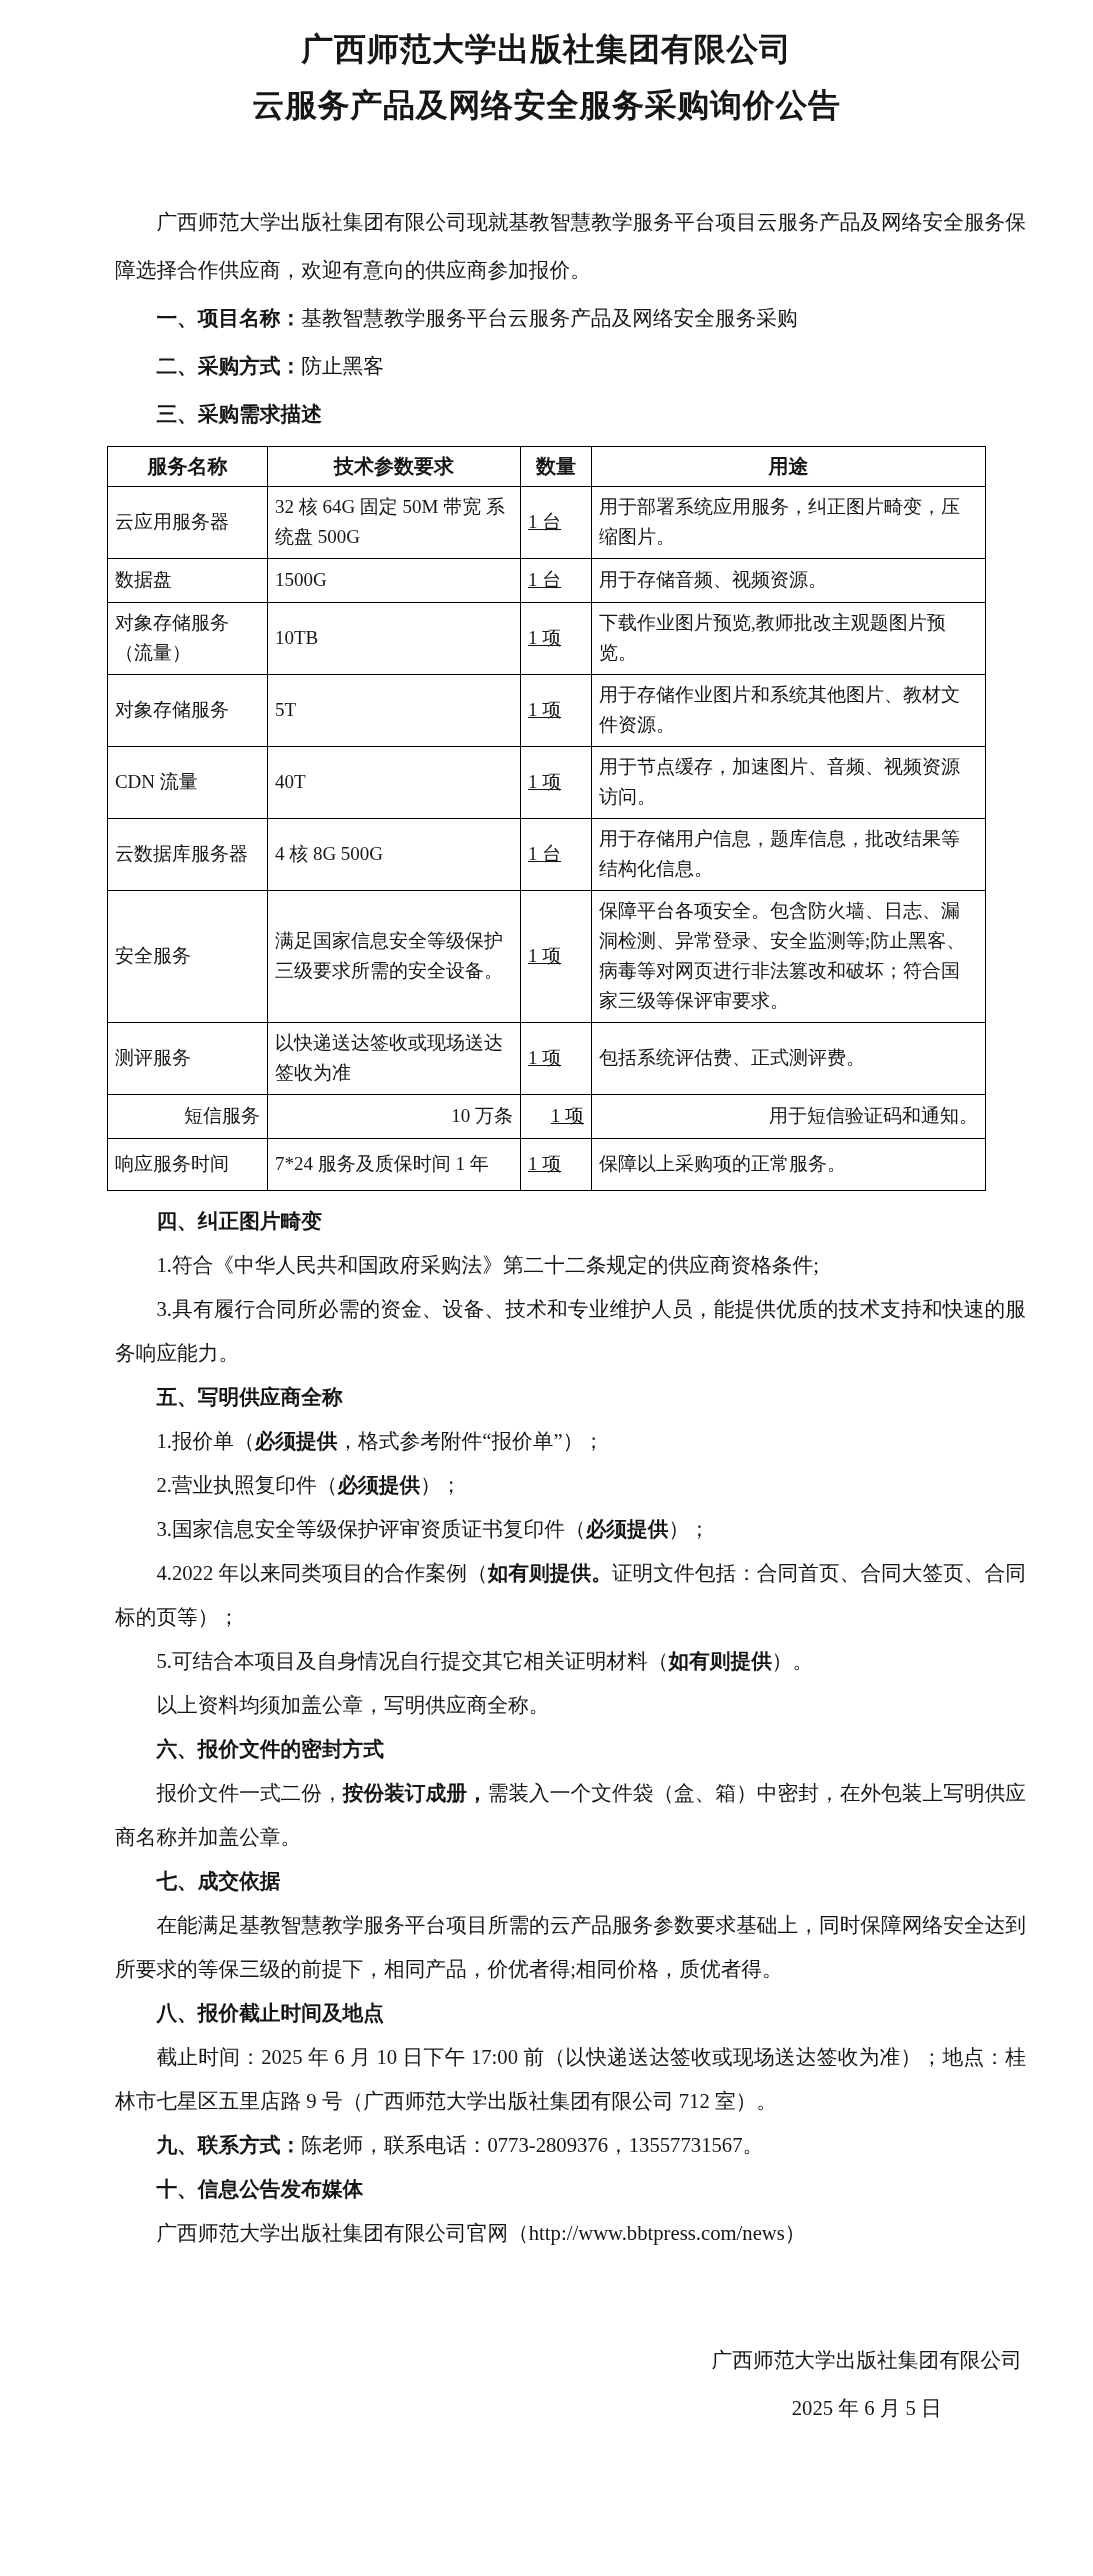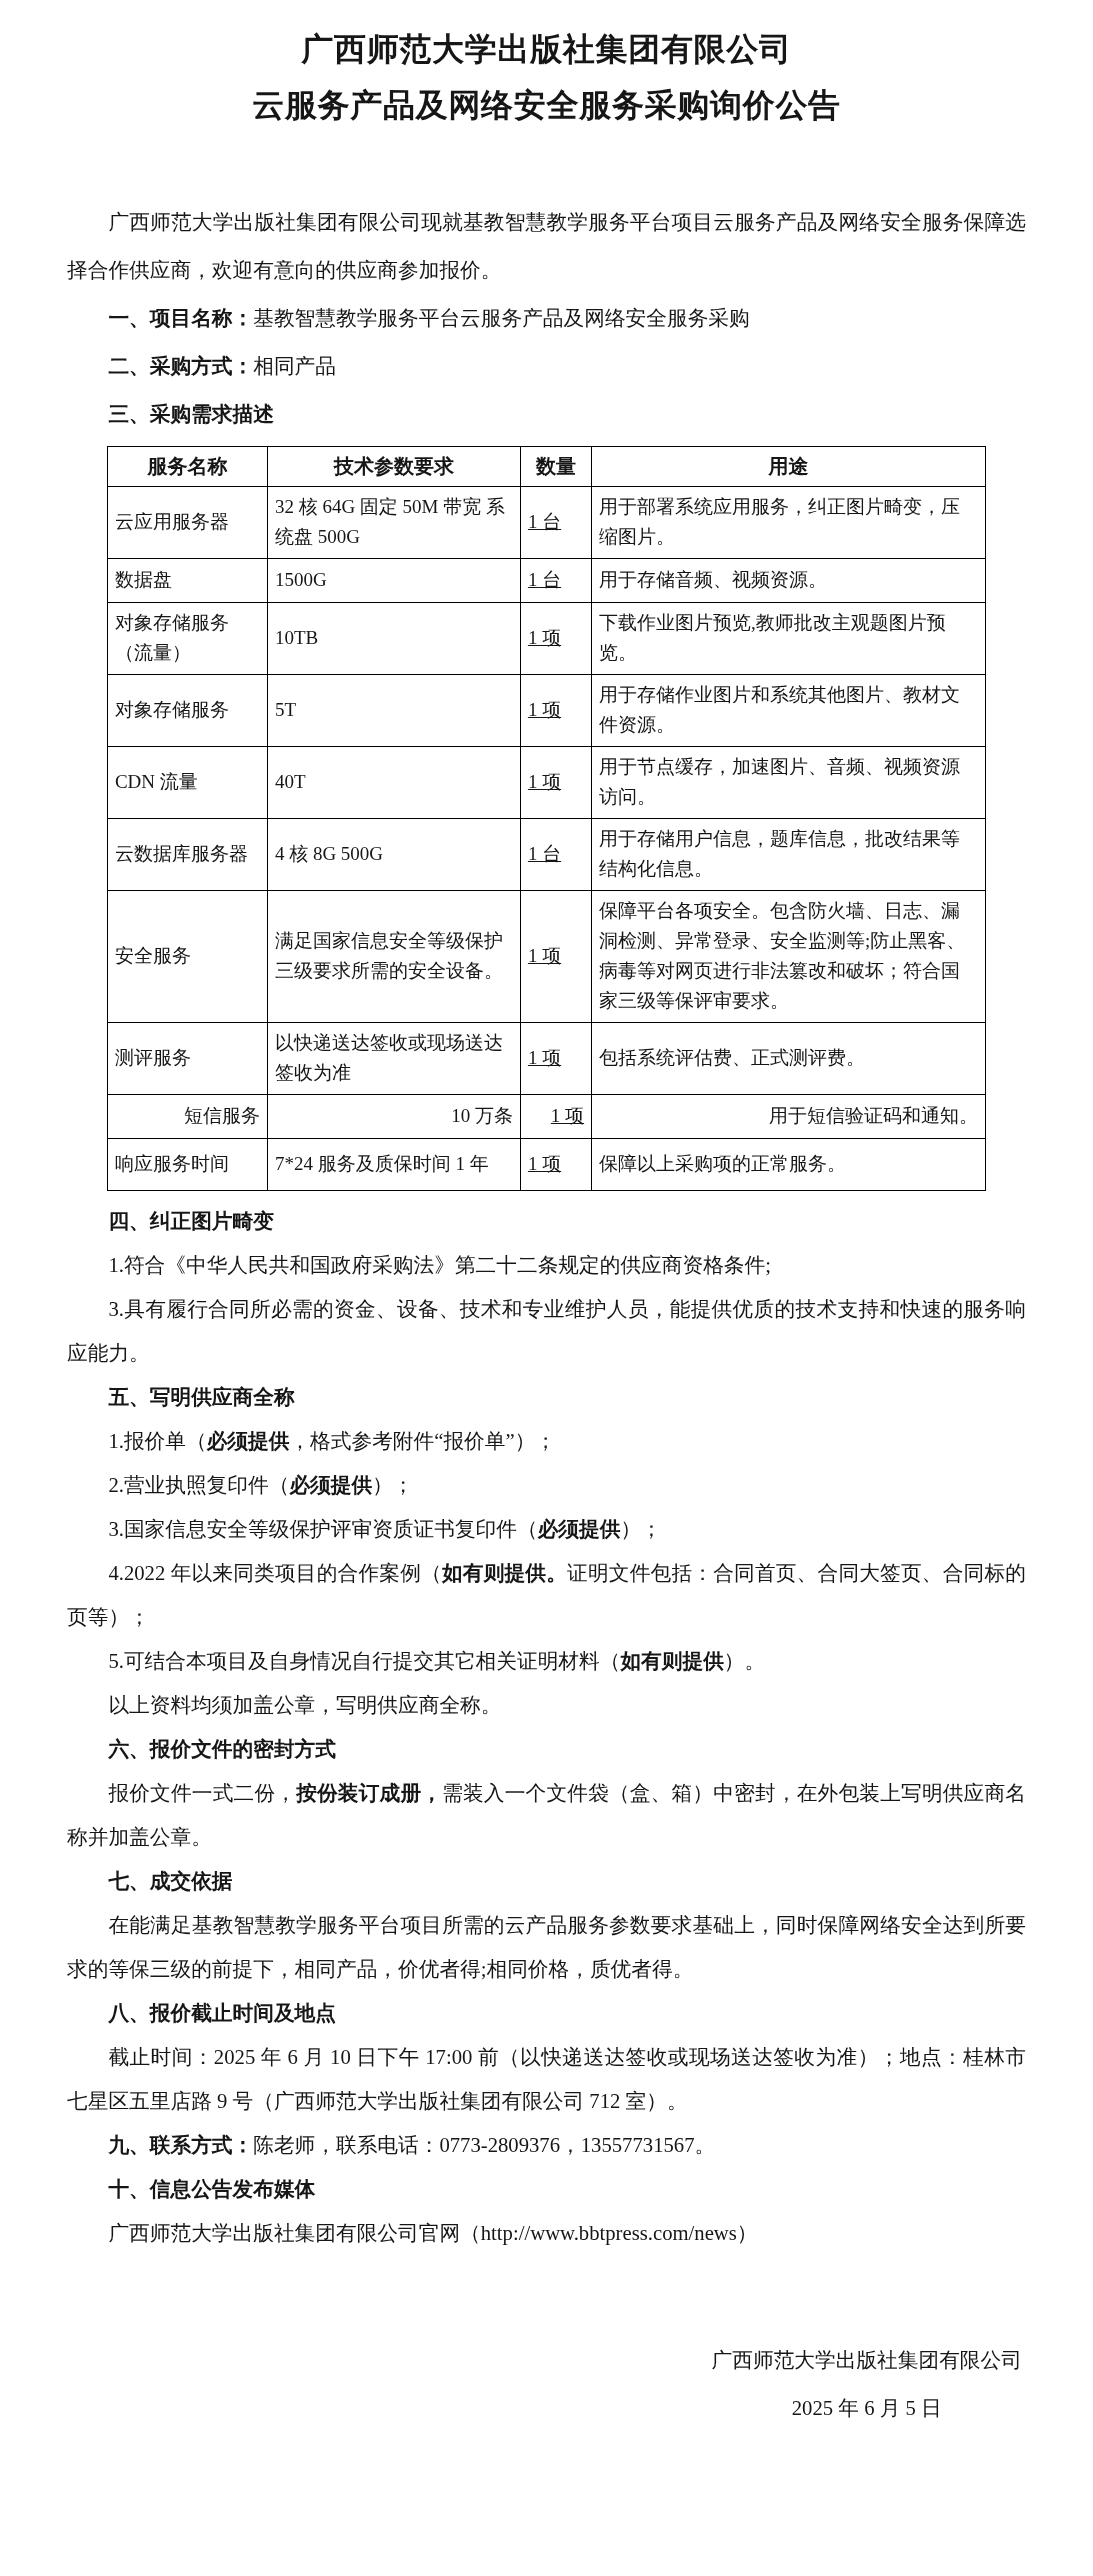--- a/index.html
+++ b/index.html
@@ -21,21 +21,21 @@
     font-weight: bold;
     text-align: center;
     line-height: 56px;
     letter-spacing: 0.7px;
   }
 
   
   p { margin: 0; font-size: 20.7px; text-align: justify; }
   .lead  { line-height: 48px; }   
   .tight { line-height: 44px; }   
-  .indent { text-indent: 2em; }
+  .indent { text-indent: 2em; margin-left: 48px; }
   .intro { margin-top: 65px; }
   b, .bold { font-weight: bold; }
 
   
   table.req {
     width: 877px;
     margin: 8.3px auto 8.3px auto;
     border-collapse: collapse;
     table-layout: fixed;
   }
@@ -84,21 +84,21 @@
 
   <div class="doc-title">
     <div class="tline">广西师范大学出版社集团有限公司</div>
     <div class="tline">云服务产品及网络安全服务采购询价公告</div>
   </div>
 
   <p class="lead indent intro">广西师范大学出版社集团有限公司现就基教智慧教学服务平台项目云服务产品及网络安全服务保障选择合作供应商，欢迎有意向的供应商参加报价。</p>
 
   <p class="lead indent"><b>一、项目名称：</b><span>基教智慧教学服务平台云服务产品及网络安全服务采购</span></p>
 
-  <p class="lead indent"><b>二、采购方式：</b><span>相同产品</span></p>
+  <p class="lead indent"><b>二、采购方式：</b><span>防止黑客</span></p>
 
   <p class="lead indent bold">三、采购需求描述</p>
 
   <table class="req">
     <colgroup>
       <col class="c-name">
         <col class="c-spec">
         <col class="c-qty">
         <col class="c-use">
     </colgroup>

